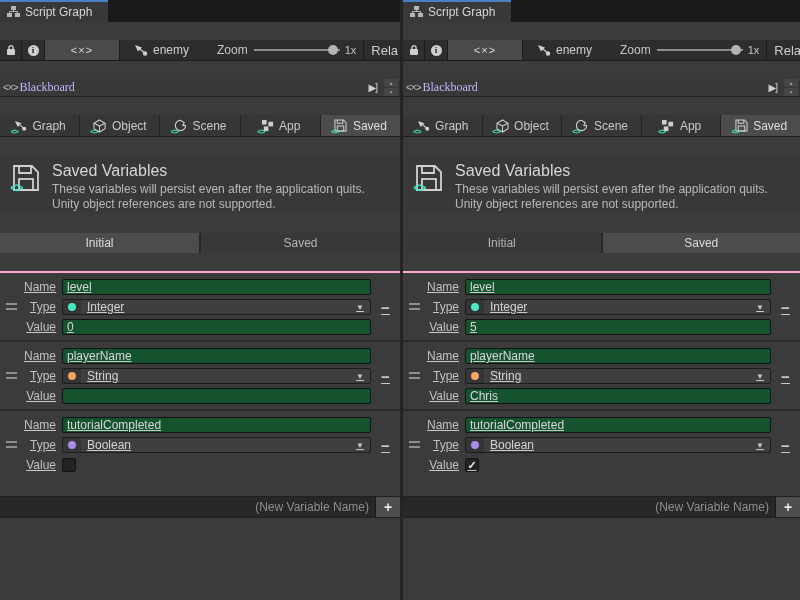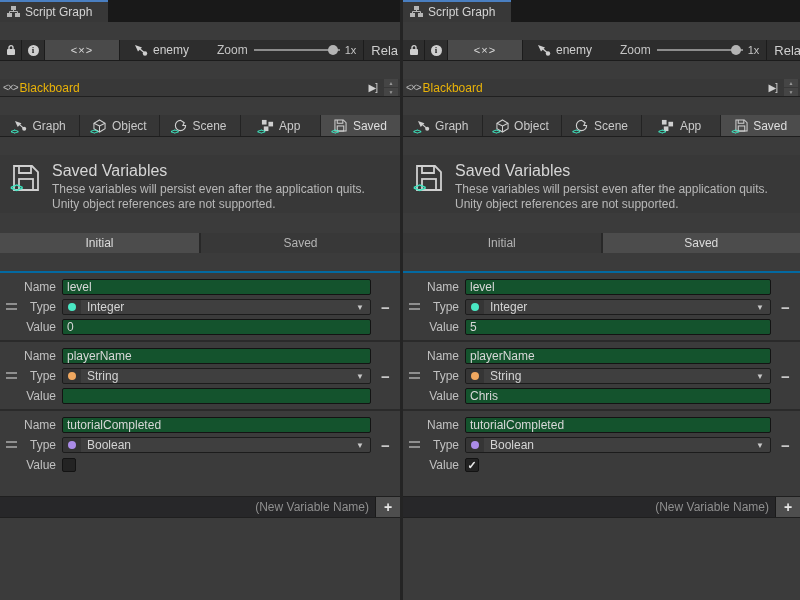--- a/index.html
+++ b/index.html
@@ -32,21 +32,21 @@
   .slider .track { position:absolute; left:0; right:0; top:4px; height:2px; background:#8d8d8d; }
   .slider .knob { position:absolute; right:2px; top:0; width:10px; height:10px; border-radius:50%; background:#b4b4b4; }
   .zoom-val { margin-left:5px; font-size:11px; color:#c4c4c4; flex-shrink:0; }
   .vsep { width:1px; height:21px; background:#1c1c1c; margin-left:7px; flex-shrink:0; }
   .clipped { margin-left:7px; color:#cfcfcf; font-size:13px; flex-shrink:0; }
 
   
   .bb-row { height:18px; background:#383838; border-bottom:1px solid #202020; display:flex;
             align-items:center; padding:0 2px 0 3px; flex-shrink:0; }
   .bb-icon { color:#bdbdbd; font-size:10px; letter-spacing:-1px; margin-right:2px; }
-  .bb-title { color:#eab308; }
+  .bb-title { color:#c4b5fd;font-family:Liberation Serif, serif; }
   .bb-spacer { flex:1; }
   .pin-btn { color:#cfcfcf; font-size:10px; letter-spacing:-1px; padding:0 4px; }
   .scrollers { display:flex; flex-direction:column; gap:1px; margin-left:3px; }
   .scrollers .sbtn { width:14px; height:8px; background:#454545; color:#9a9a9a; font-size:5px;
                      display:flex; align-items:center; justify-content:center; }
 
   
   .cat-tabs { height:22px; background:#232323; display:flex; gap:1px; flex-shrink:0; border-bottom:1px solid #1e1e1e; }
   .cat-tab { flex:1; background:#363636; display:flex; align-items:center; justify-content:center; gap:5px; color:#c9c9c9; }
   .cat-tab.selected { background:#4c4c4c; color:#dedede; }
@@ -61,21 +61,21 @@
   .big-icon .badge { font-size:12px; left:-2px; bottom:-2px; background:transparent; }
   .info-title { font-size:16px; color:#d6d6d6; margin-bottom:2px; }
   .info-desc { font-size:12px; color:#b8b8b8; line-height:15px; }
 
   
   .state-tabs { height:20px; background:#282828; display:flex; gap:2px; margin-top:2px; flex-shrink:0; }
   .stab { flex:1; display:flex; align-items:center; justify-content:center; background:#383838; color:#b4b4b4; }
   .stab.selected { background:#4c4c4c; color:#dcdcdc; }
 
   
-  .vars { border-top:2px solid #0369a1; flex-shrink:0; }
+  .vars { border-top:2px solid #f9a8d4; flex-shrink:0;text-decoration:underline; }
   .vblock { position:relative; background:#3b3b3b; padding:4px 0 3px 0; }
   .vblock + .vblock { border-top:2px solid #2a2a2a; }
   .vrow { display:flex; align-items:center; height:20px; }
   .vlabel { width:56px; text-align:right; color:#c1c1c1; margin-right:6px; flex-shrink:0; }
   .vfield { flex:1; display:flex; align-items:center; }
   .rail { width:29px; display:flex; align-items:center; justify-content:center; flex-shrink:0; }
   .vinput { width:100%; height:16px; background:#14532d; border:1px solid #131313; border-radius:2px;
             color:#d8d8d8; font-family:"Liberation Sans", sans-serif; font-size:12px; padding:3px 4px; outline:none; }
   .dropdown { width:100%; height:16px; background:#3f3f3f; border:1px solid #1c1c1c; border-radius:2px;
               display:flex; align-items:center; overflow:hidden;justify-content:space-between; }

